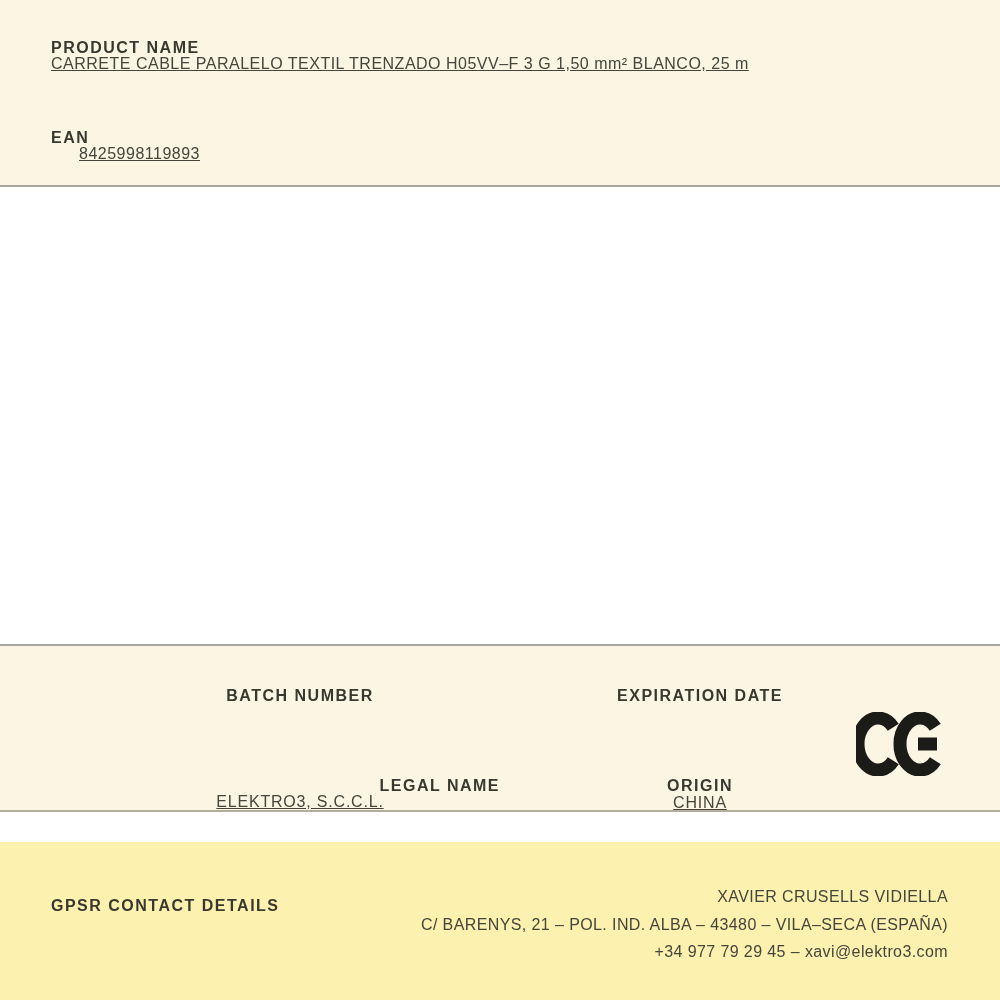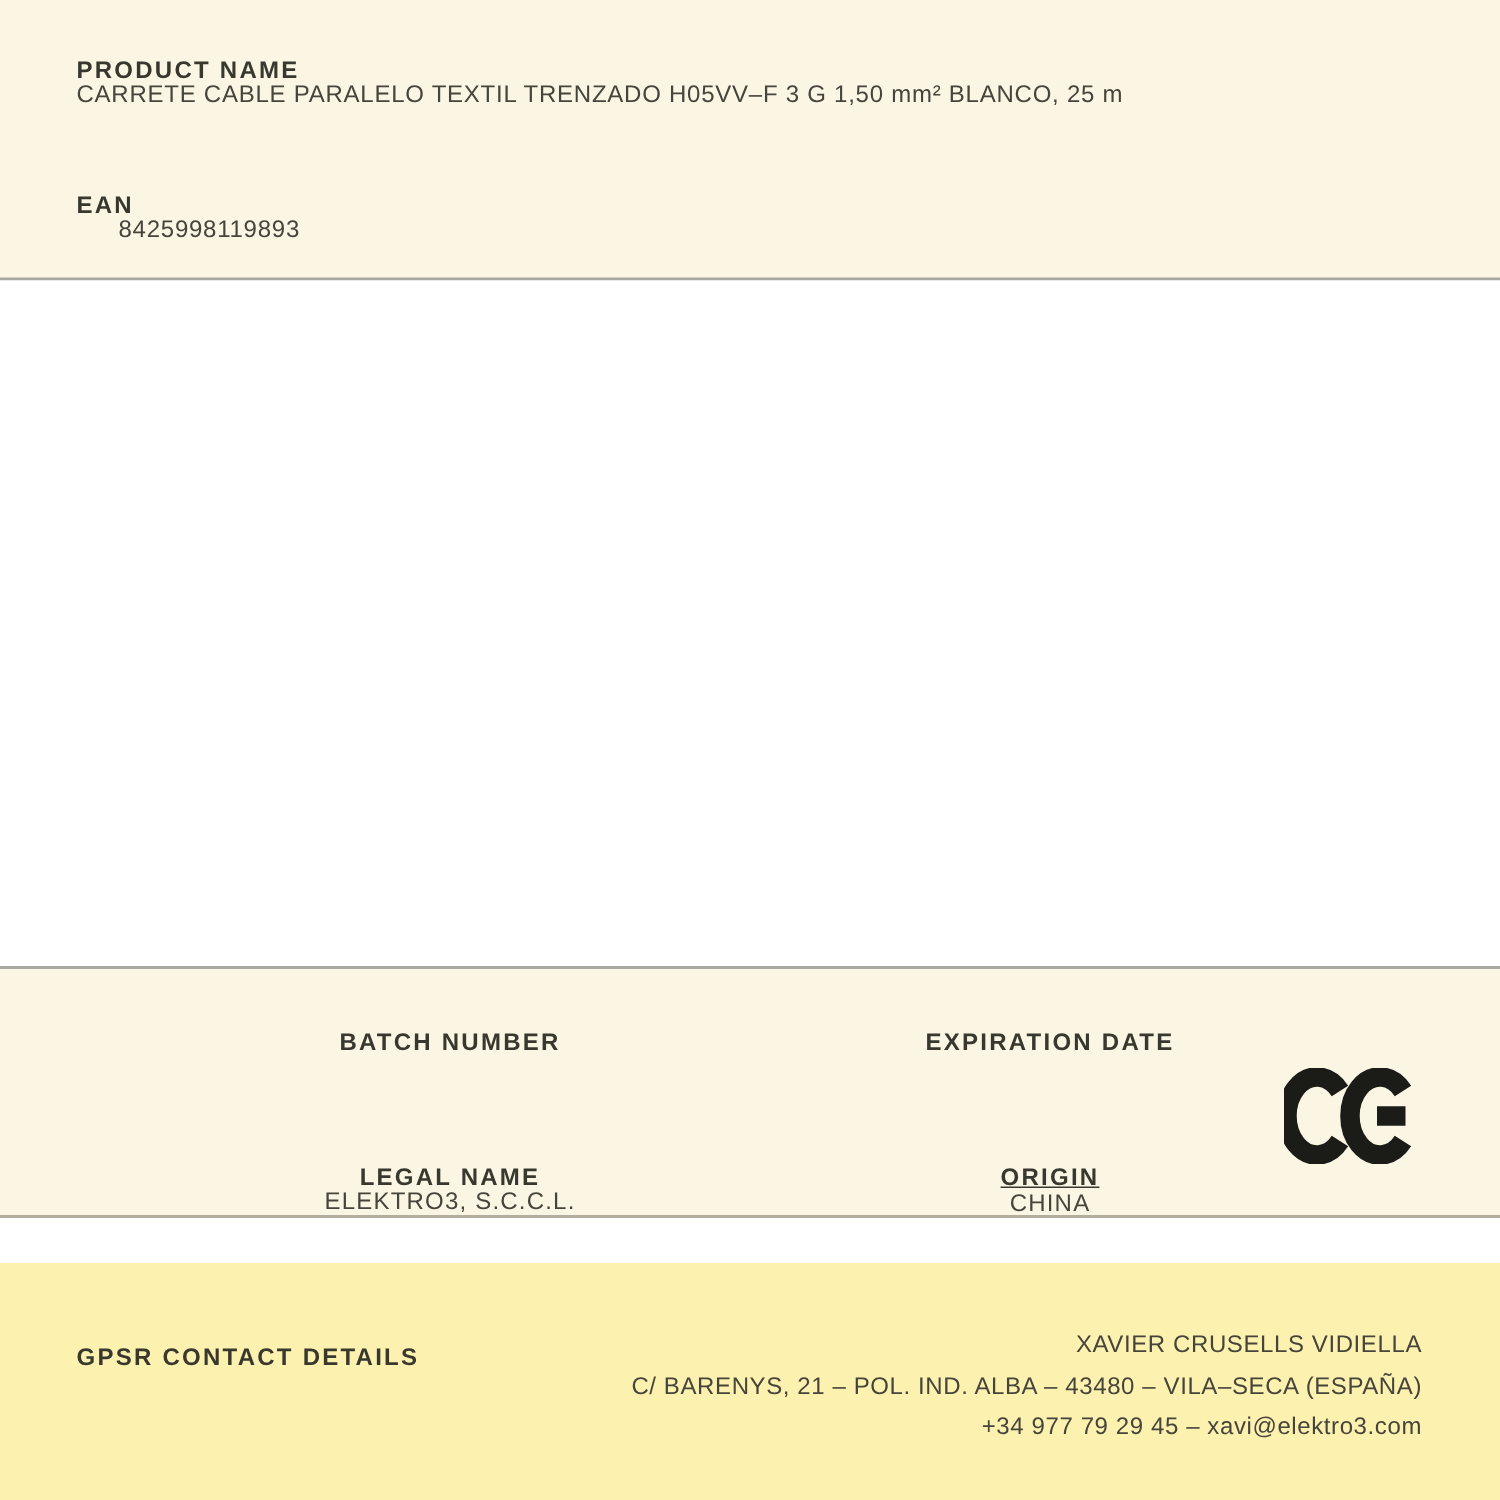--- a/index.html
+++ b/index.html
@@ -25,38 +25,38 @@
   .sec-gpsr{top:842px;height:158px;background:var(--yellow);}
 
   .lbl{
     position:absolute;
     font-weight:bold;font-size:16px;letter-spacing:1.5px;
     color:var(--heading);white-space:nowrap;margin-top:12px;
   }
   .val{
     position:absolute;
     font-size:16px;letter-spacing:0.5px;
-    color:var(--text);white-space:nowrap;
+    color:var(--text);white-space:nowrap;text-decoration:underline;
   }
   .ctr{text-align:center;white-space:nowrap;}
 
   
   .pn-label{left:51px;top:27px;}
   .pn-value{left:51px;top:55px;}
   .ean-label{left:51px;top:117px;}
   .ean-value{left:51px;top:145px;margin-left:28px;}
 
   
   .batch-label{left:100px;width:400px;top:29px;}
   .exp-label{left:500px;width:400px;top:29px;}
   .batch-value{left:100px;width:400px;top:57px;}
   .exp-value{left:500px;width:400px;top:57px;}
-  .legal-label{left:100px;width:400px;top:119px;}
+  .legal-label{left:100px;width:400px;top:119px;text-align:right;}
   .legal-value{left:100px;width:400px;top:147px;letter-spacing:0.8px;}
-  .origin-label{left:500px;width:400px;top:119px;text-decoration:underline;}
+  .origin-label{left:500px;width:400px;top:119px;}
   .origin-value{left:500px;width:400px;top:148px;letter-spacing:0.8px;}
   .ce-wrap{position:absolute;left:856px;top:66px;width:86px;height:64px;}
   .ce-wrap svg{display:block;}
 
   
   .gpsr-label{left:51px;top:43px;}
   .contact{
     position:absolute;right:52px;top:41px;
     text-align:right;font-size:16px;letter-spacing:0.4px;
     line-height:27.7px;color:var(--text);

